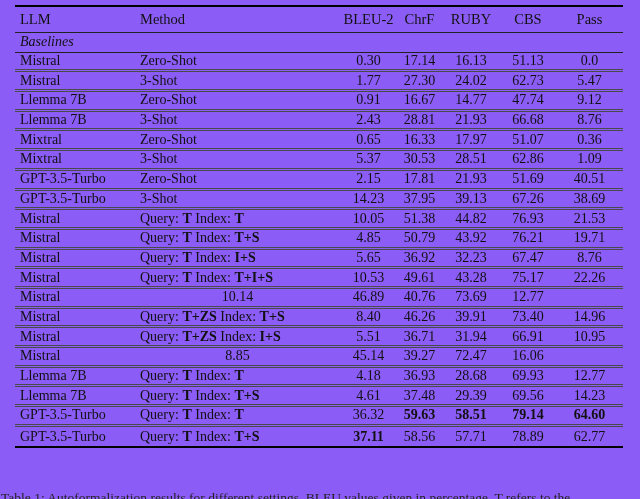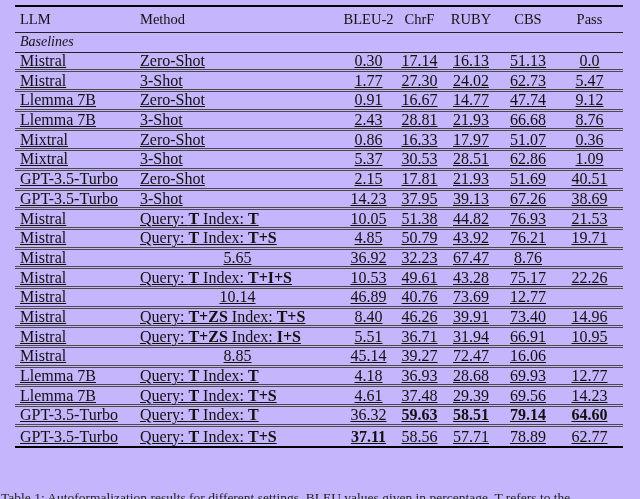--- a/index.html
+++ b/index.html
@@ -1,20 +1,20 @@
 <!DOCTYPE html>
 <html><head>
 <meta charset="utf-8">
 <style>
   html, body { margin: 0; padding: 0; }
   .screen {
     position: relative;
     width: 640px;
     height: 499px;
-    background: #c4b5fd;
+    background: #8b5cf6;
     overflow: hidden;
     font-family: "Liberation Serif", "DejaVu Serif", serif;
     color: #111111;
   }
   .table {
     position: absolute;
     left: 15px;
     top: 5px;
     width: 608px;
     border-top: 2px solid #000000;
@@ -35,22 +35,21 @@
     display: block;
     height: 19.7px;
     line-height: 18px;
     border-bottom: 1.5px solid #222222;
     font-style: italic;
     font-size: 14px;
   }
   .row.data {
     height: 19.7px;
     border-bottom: 3px double #4a4a4a;
-    font-size: 16px;
-    text-decoration: underline;
+    font-size: 14px;
   }
   .tbody .row.data:last-child { border-bottom: none; }
   .cell { overflow: hidden; white-space: nowrap; }
   .cell.left { padding-left: 5px; text-align: left; }
   .cell.num { text-align: center; }
   .section-label { padding-left: 5px; }
   .bold { font-weight: bold; }
   .caption {
     position: absolute;
     left: 1px;
@@ -118,21 +117,21 @@
     <div class="cell num val">2.43</div>
     <div class="cell num val">28.81</div>
     <div class="cell num val">21.93</div>
     <div class="cell num val">66.68</div>
     <div class="cell num val">8.76</div>
   </div>
 
   <div class="row data">
     <div class="cell left llm">Mixtral</div>
     <div class="cell left method"><span>Zero-Shot</span></div>
-    <div class="cell num val">0.86</div>
+    <div class="cell num val">0.65</div>
     <div class="cell num val">16.33</div>
     <div class="cell num val">17.97</div>
     <div class="cell num val">51.07</div>
     <div class="cell num val">0.36</div>
   </div>
 
   <div class="row data">
     <div class="cell left llm">Mixtral</div>
     <div class="cell left method"><span>3-Shot</span></div>
     <div class="cell num val">5.37</div>
@@ -178,20 +177,21 @@
     <div class="cell left method"><span>Query: </span><span class="bold">T</span><span> Index: </span><span class="bold">T+S</span></div>
     <div class="cell num val">4.85</div>
     <div class="cell num val">50.79</div>
     <div class="cell num val">43.92</div>
     <div class="cell num val">76.21</div>
     <div class="cell num val">19.71</div>
   </div>
 
   <div class="row data">
     <div class="cell left llm">Mistral</div>
+    <div class="cell left method"><span>Query: </span><span class="bold">T</span><span> Index: </span><span class="bold">I+S</span></div>
     <div class="cell num val">5.65</div>
     <div class="cell num val">36.92</div>
     <div class="cell num val">32.23</div>
     <div class="cell num val">67.47</div>
     <div class="cell num val">8.76</div>
   </div>
 
   <div class="row data">
     <div class="cell left llm">Mistral</div>
     <div class="cell left method"><span>Query: </span><span class="bold">T</span><span> Index: </span><span class="bold">T+I+S</span></div>

